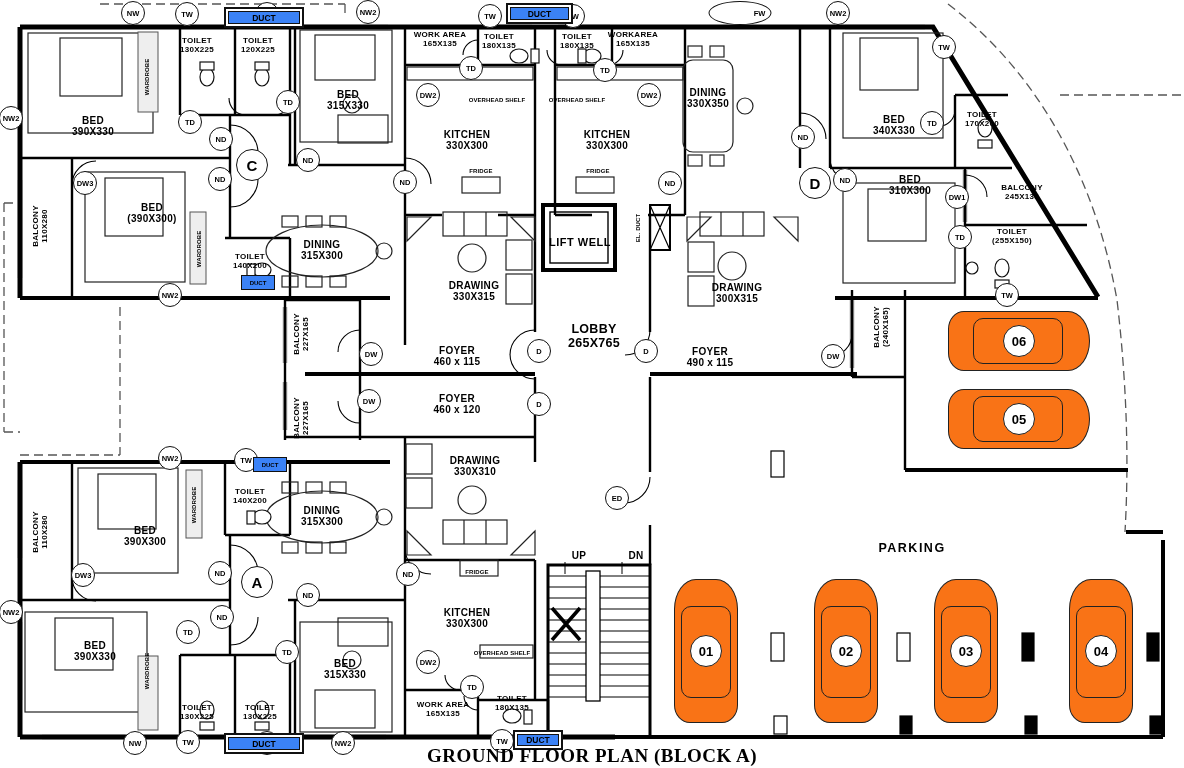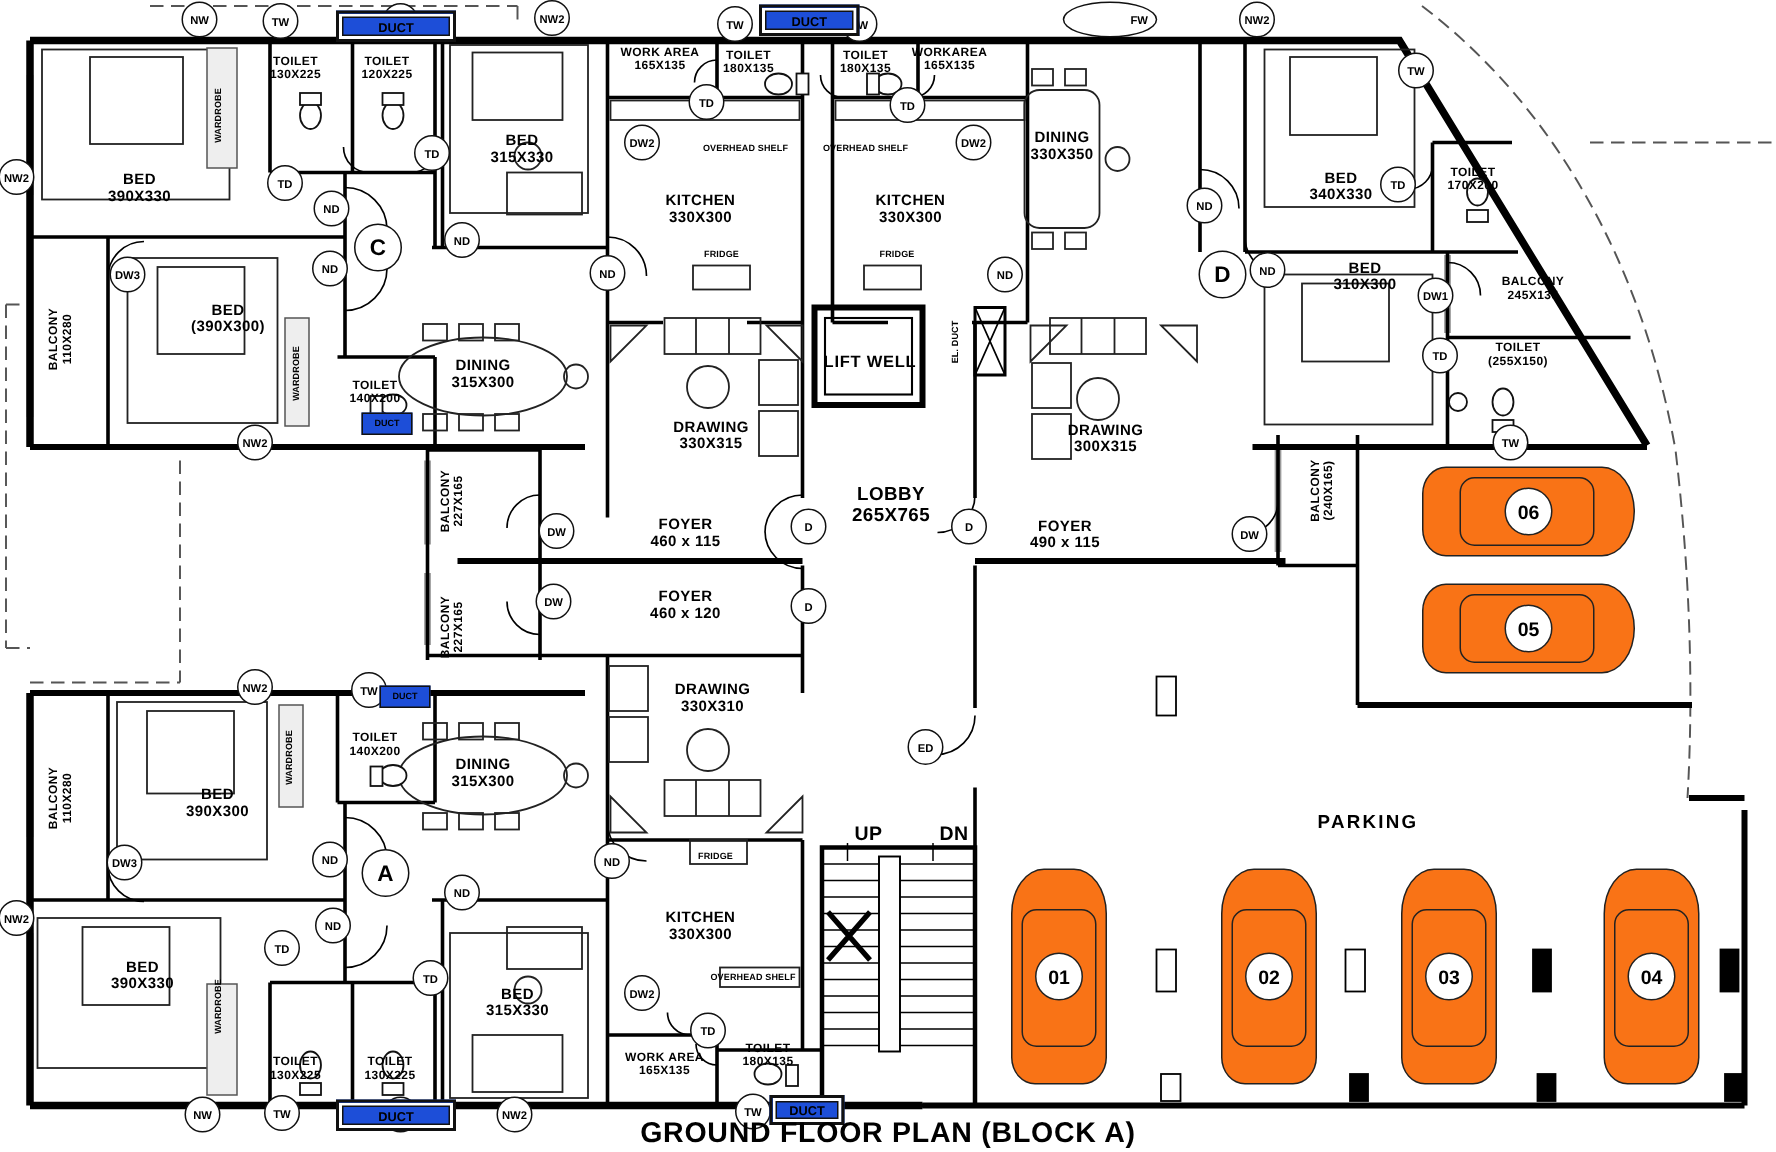--- a/index.html
+++ b/index.html
@@ -8,43 +8,43 @@
   #plan svg{position:absolute;left:0;top:0;}
   .rlabel{position:absolute;transform:translate(-50%,-50%);text-align:center;
           font-weight:bold;font-size:10px;line-height:1.12;letter-spacing:.3px;color:#000;
           white-space:nowrap;z-index:5;}
   .rlabel.sm{font-size:8px;}
   .rlabel.xs{font-size:6px;letter-spacing:.1px;}
   .rlabel.v{transform:translate(-50%,-50%) rotate(-90deg);}
   .rlabel.lobby{font-size:12.5px;}
   .rlabel.lift{font-size:11px;letter-spacing:.5px;}
   .rlabel.parking{font-size:12.5px;letter-spacing:1.5px;}
-  .rlabel.updn{font-size:13px;padding-left:28px;}
+  .rlabel.updn{font-size:10px;padding-left:28px;}
   .marker{position:absolute;width:22px;height:22px;border:1.6px solid #111;border-radius:50%;
           background:#fff;transform:translate(-50%,-50%);display:flex;align-items:center;
           justify-content:center;font-weight:bold;font-size:7.5px;color:#000;z-index:6;}
   .marker.big{width:30px;height:30px;font-size:15px;}
   .duct{position:absolute;border:2px solid #111;box-shadow:inset 0 0 0 2px #fff,inset 0 0 0 3px #111;
-        background:#1d4ed8;display:flex;align-items:center;justify-content:center;
+        background:#3b82f6;display:flex;align-items:center;justify-content:center;
         font-weight:bold;font-size:8.5px;z-index:6;}
   .duct.small{font-size:6px;box-shadow:none;border-width:1.4px;}
   .car{position:absolute;border:1.6px solid #222;background:#f97316;z-index:4;}
   .car.v{width:62px;height:142px;border-radius:22px 22px 16px 16px/30px 30px 18px 18px;}
   .car.h{width:140px;height:58px;border-radius:16px 22px 22px 16px/18px 30px 30px 18px;}
   .car .cab{position:absolute;border:1.3px solid #222;border-radius:10px;}
   .car.v .cab{left:6px;right:6px;top:26px;bottom:24px;}
   .car.h .cab{top:6px;bottom:6px;left:24px;right:26px;}
   .car .num{position:absolute;width:30px;height:30px;border:1.3px solid #222;border-radius:50%;
         background:#fff;left:50%;top:50%;transform:translate(-50%,-50%);
         display:flex;align-items:center;justify-content:center;font-weight:bold;font-size:13px;}
   #watermark{position:absolute;left:588px;top:512px;transform:translate(-50%,-50%);
         font-weight:bold;font-size:84px;letter-spacing:6px;color:rgba(0,0,0,0.03);
         -webkit-text-stroke:2px #e2e2e2;z-index:2;white-space:nowrap;}
   #title{position:absolute;left:592px;top:756px;transform:translate(-50%,-50%);
-        font-weight:bold;font-size:19px;letter-spacing:.5px;color:#000;z-index:7;white-space:nowrap;}
+        font-weight:bold;font-size:19px;letter-spacing:.5px;color:#000;z-index:7;white-space:nowrap;font-family:Liberation Serif, serif;}
 </style>
 </head>
 <body>
 
 <div id="plan">
   <svg width="1184" height="768" viewBox="0 0 1184 768">
 
     <g stroke="#555" fill="none" stroke-width="1.3" stroke-dasharray="9 5">
       <path d="M100,4 H345 M345,4 V14"></path>
       <path d="M4,203 H20 M4,203 V432 M4,432 H20"></path>

